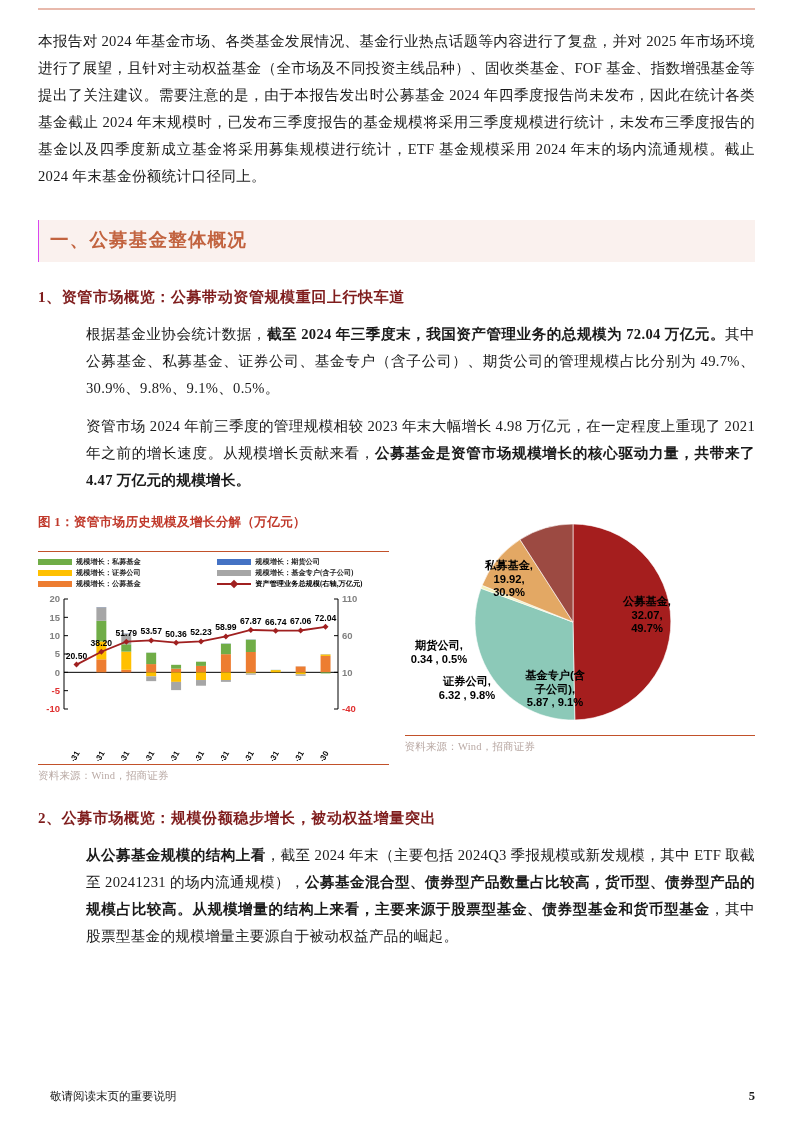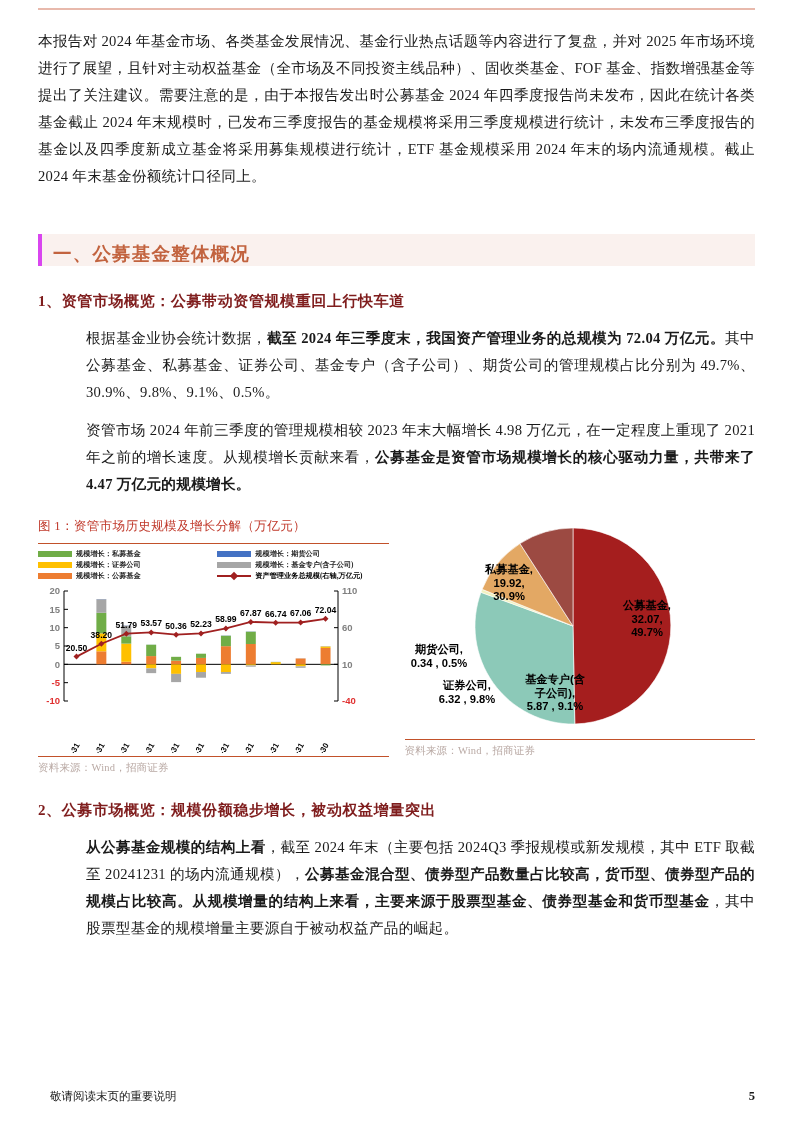--- a/index.html
+++ b/index.html
@@ -101,24 +101,24 @@
     letter-spacing: 0.3px;
     margin: 0;
   }
   .intro {
     margin-top: 18px;
   }
   .b { font-weight: bold; }
 
   
   .sec-h1 {
-    margin-top: 44px;
+    margin-top: 30px;
     background: #faf1ee;
-    border-left: 4px solid #d946ef;
-    padding: 7px 0 0 11px;
+    border-left: 1px solid #d946ef;
+    padding: 7px 0 10px 11px;
     color: #c2633f;
     font-size: 18.5px;
     font-weight: bold;
     letter-spacing: 1.2px;
   }
   .sec-h2 {
     margin-top: 26px;
     color: #7f1d1d;
     font-size: 15px;
     font-weight: bold;
@@ -133,23 +133,23 @@
     gap: 16px;
     margin-top: 20px;
   }
   .fig {
     flex: 1 1 0;
     min-width: 0;
   }
   .fig-title {
     color: #c0392b;
     font-size: 12.6px;
-    font-weight: normal;
+    font-weight: bold;
     letter-spacing: 0.3px;
-    padding-bottom: 8px;
+    padding-bottom: 20px;
     border-bottom: 1.6px solid #c2512a;
     white-space: nowrap;
   }
   .fig-body {
     border-bottom: 1.2px solid #c2512a;
     padding: 5px 0 3px 0;
   }
   .fig-src {
     color: #b9a9a4;
     font-size: 10.5px;

